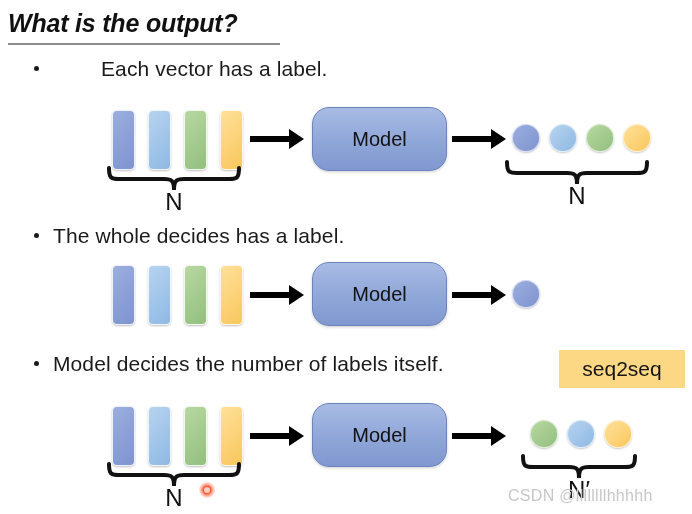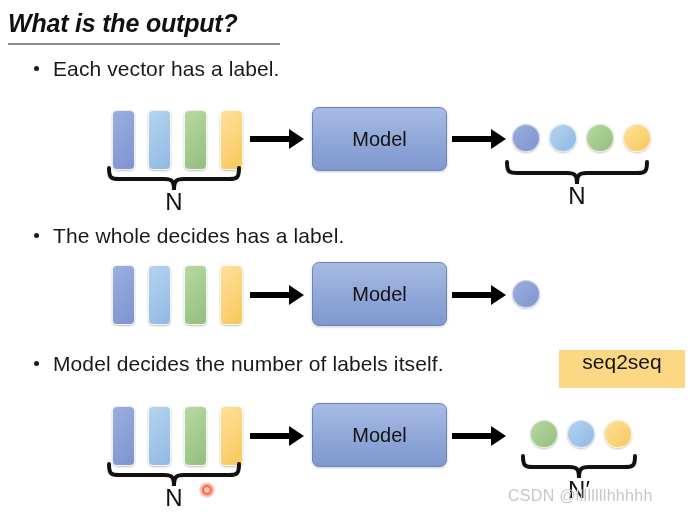--- a/index.html
+++ b/index.html
@@ -96,21 +96,21 @@
     width: 26px;
     height: 26px;
     border-radius: 50%;
     box-shadow: 0 1px 2px rgba(0,0,0,0.22);
     border: 1px solid rgba(255,255,255,0.6);
   }
 
   
   .model-box {
     position: absolute;
-    border-radius: 7px;
+    border-radius: 17px;
     background: linear-gradient(180deg, #a8bbe4 0%, #8fa6d8 55%, #8098cf 100%);
     border: 1px solid #6d84bb;
     box-shadow: 0 1px 3px rgba(0,0,0,0.2);
     display: flex;
     align-items: center;
     justify-content: center;
     font-size: 20px;
     color: #121212;
   }
 
@@ -146,21 +146,21 @@
 
   
   .seq-badge {
     position: absolute;
     left: 559px;
     top: 350px;
     width: 126px;
     height: 38px;
     background: #fdd884;
     display: flex;
-    align-items: flex-start;
+    align-items: center;
     justify-content: center;
     font-size: 21px;
     color: #141414;
   }
 
   
   .laser {
     position: absolute;
     left: 199px;
     top: 482px;
@@ -189,21 +189,21 @@
   }
 </style>
 </head>
 <body>
 
 <div class="slide">
 
   <div class="title">What is the output?</div>
   <div class="title-rule"></div>
 
-  <div class="bullet-row" style="left:34px; top:57px;">
+  <div class="bullet-row" style="left:34px; top:57px;gap:48px;">
     <span class="bullet-dot"></span>
     <span class="bullet-text">Each vector has a label.</span>
   </div>
 
   <div class="bars" style="left:112px; top:110px;">
     <div class="bar c-blue"></div>
     <div class="bar c-lblue"></div>
     <div class="bar c-green"></div>
     <div class="bar c-yellow"></div>
   </div>

